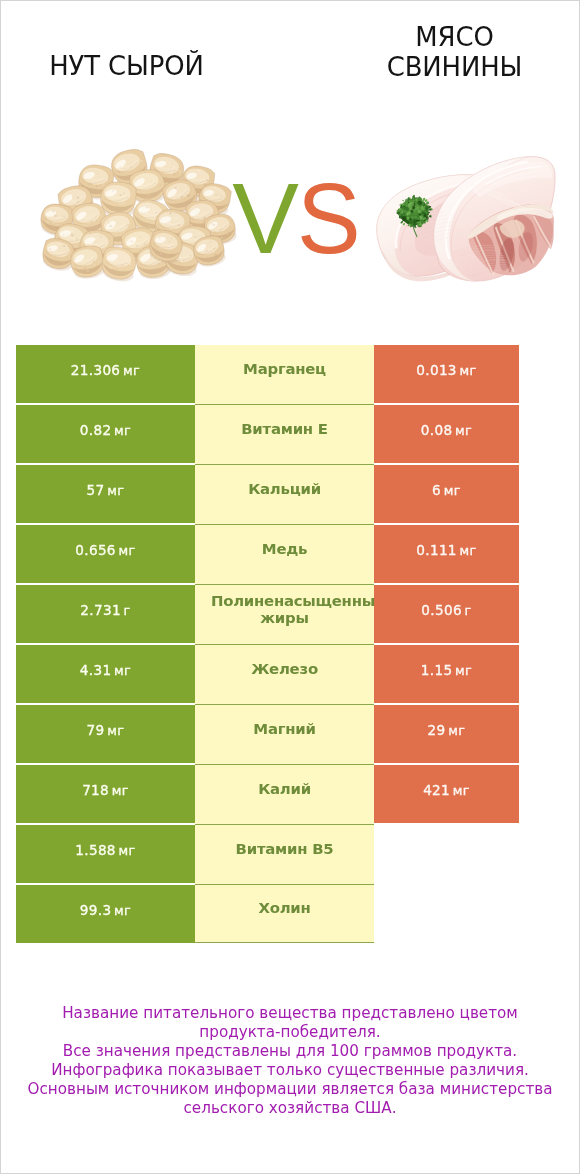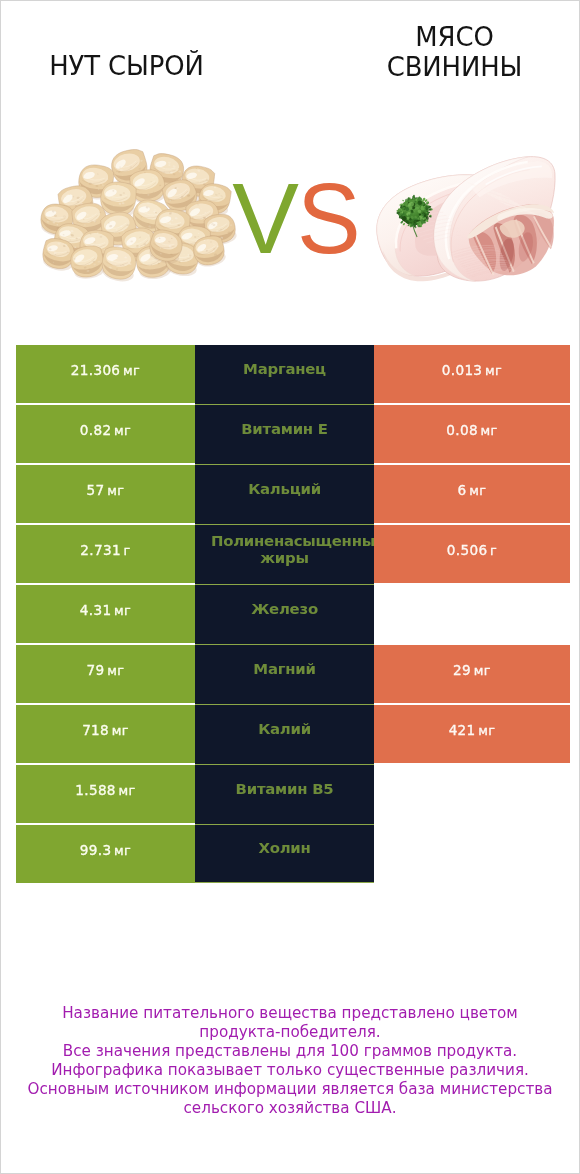--- a/index.html
+++ b/index.html
@@ -24,22 +24,22 @@
   .vs .s{color:#e2683f;transform:scaleX(0.955);transform-origin:left center;margin-left:-2px;}
 
   
   .tbl{position:absolute;left:15px;top:344px;width:537px;}
   .row{position:relative;height:58px;margin-bottom:2px;}
   .row:last-child .c-mid{height:58px;}
   .cell{position:absolute;top:0;height:58px;box-sizing:border-box;
         display:flex;align-items:center;justify-content:center;text-align:center;}
   .c-left .val,.c-right .val{position:relative;top:-4px;}
   .c-left{left:0;width:179px;background:#80a630;color:#fbfdee;}
-  .c-mid{left:179px;width:179px;height:60px;background:#0f172a;border-bottom:1.6px solid #8ba747;color:#6e8c3a;font-weight:700;overflow:hidden;}
-  .c-right{left:358px;width:196px;background:#e06f4c;color:#fdf8f3;}
+  .c-mid{left:179px;width:179px;height:60px;background:#fef9c3;border-bottom:1.6px solid #8ba747;color:#6e8c3a;font-weight:700;overflow:hidden;}
+  .c-right{left:358px;width:145px;background:#e06f4c;color:#fdf8f3;}
   .val{font-size:13.6px;font-weight:400;letter-spacing:0.32px;font-family:"DejaVu Sans",sans-serif;-webkit-text-stroke:0.35px currentColor;}
   .val .u{font-size:12.8px;font-weight:400;letter-spacing:0.4px;margin-left:-2px;}
   .nm{font-size:14.9px;line-height:17px;font-weight:700;font-family:"DejaVu Sans",sans-serif;position:relative;top:-5px;letter-spacing:-0.25px;padding:0 16px;box-sizing:border-box;width:100%;text-align:center;}
 
   
   .foot{position:absolute;left:0;top:1003px;width:578px;text-align:center;
         font-family:"DejaVu Sans",sans-serif;font-size:15.2px;line-height:19px;color:#a21caf;white-space:pre-line;}
 </style>
 </head>
 <body>
@@ -848,35 +848,49 @@
         </div>
         <div class="cell c-mid">
           <span class="nm">Кальций</span>
         </div>
         <div class="cell c-right">
           <span class="val">6 <span class="u">мг</span></span>
         </div>
       </div>
       <div class="row">
         <div class="cell c-left">
+          <span class="val">0.656 <span class="u">мг</span></span>
+        </div>
+        <div class="cell c-mid">
+          <span class="nm">Медь</span>
+        </div>
+        <div class="cell c-right">
+          <span class="val">0.111 <span class="u">мг</span></span>
+        </div>
+      </div>
+      <div class="row">
+        <div class="cell c-left">
           <span class="val">2.731 <span class="u">г</span></span>
         </div>
         <div class="cell c-mid">
           <span class="nm">Полиненасыщенные жиры</span>
         </div>
         <div class="cell c-right">
           <span class="val">0.506 <span class="u">г</span></span>
         </div>
       </div>
       <div class="row">
         <div class="cell c-left">
           <span class="val">4.31 <span class="u">мг</span></span>
         </div>
         <div class="cell c-mid">
           <span class="nm">Железо</span>
+        </div>
+        <div class="cell c-right">
+          <span class="val">1.15 <span class="u">мг</span></span>
         </div>
       </div>
       <div class="row">
         <div class="cell c-left">
           <span class="val">79 <span class="u">мг</span></span>
         </div>
         <div class="cell c-mid">
           <span class="nm">Магний</span>
         </div>
         <div class="cell c-right">

